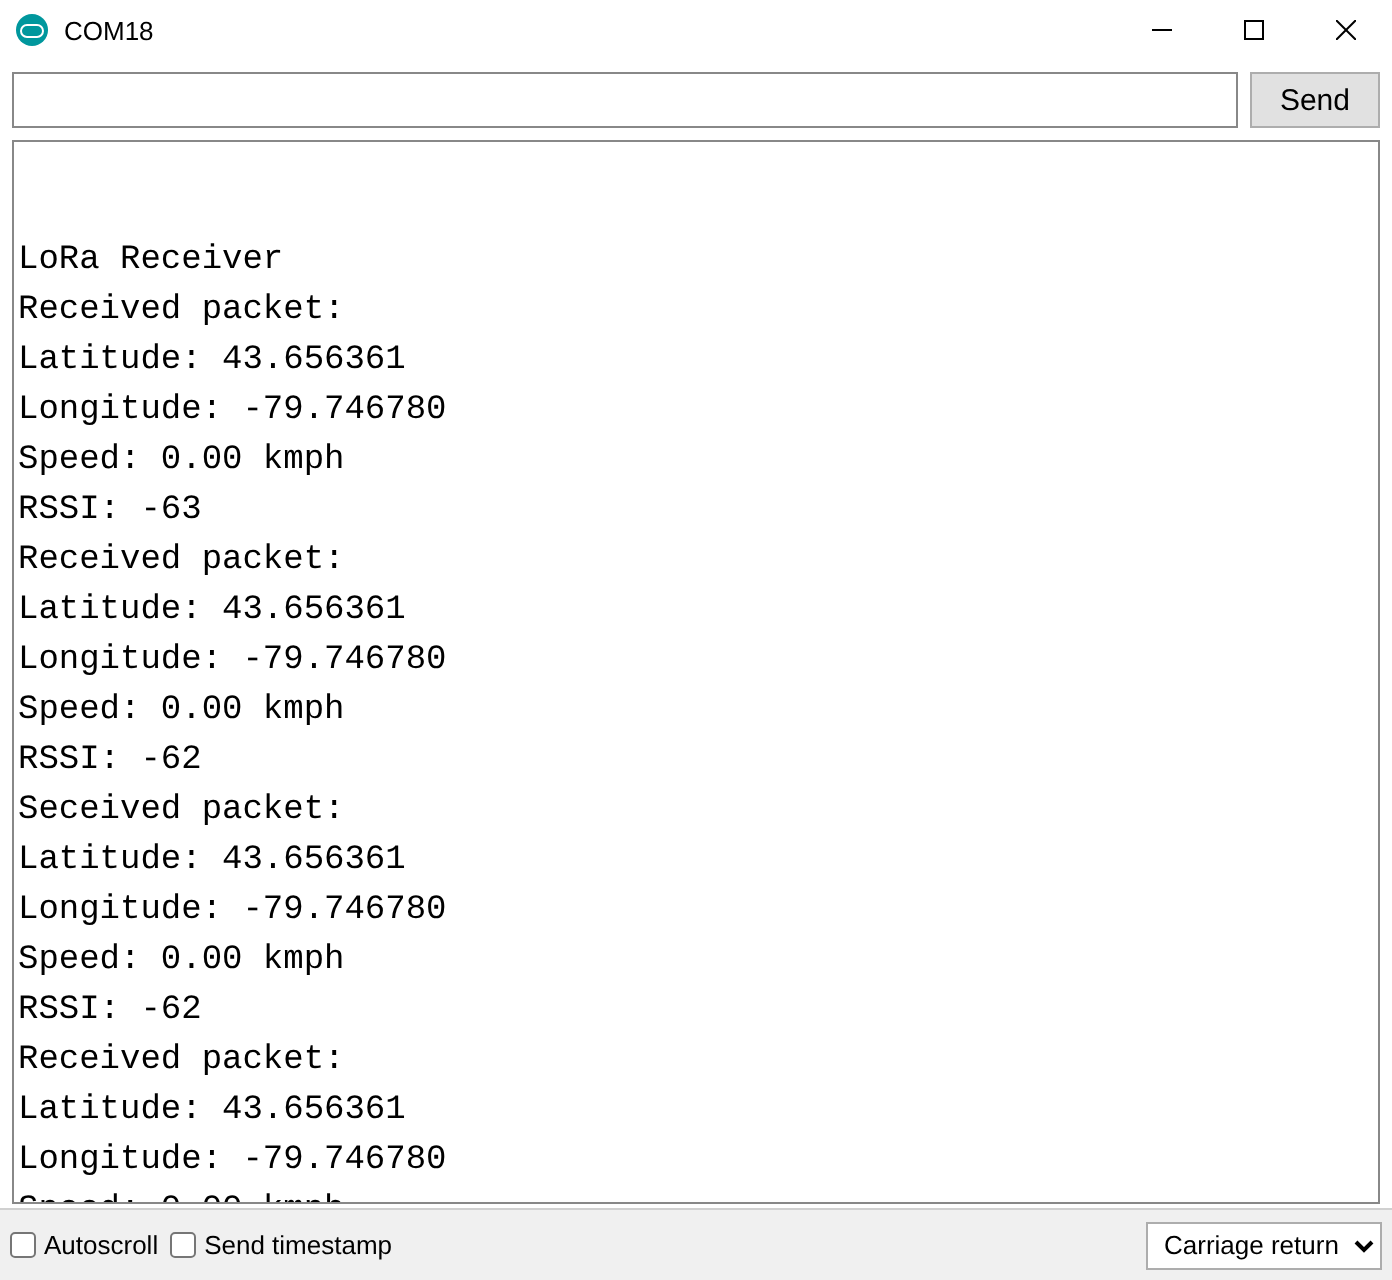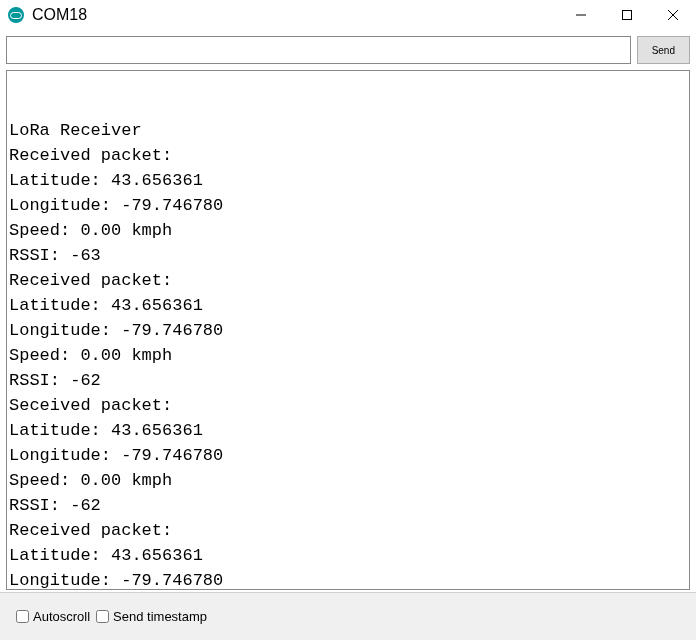--- a/index.html
+++ b/index.html
@@ -35,21 +35,21 @@
     }
     .app-icon::after {
       content: "";
       width: 10px;
       height: 5px;
       border: 1.5px solid #fff;
       border-radius: 4px;
     }
     .title-text {
       flex: 1;
-      font-size: 16px;
+      font-size: 13px;
       color: #000;
     }
     .win-controls {
       display: flex;
       height: 100%;
     }
     .win-btn {
       width: 46px;
       height: 30px;
       display: flex;
@@ -73,21 +73,21 @@
       font-family: "Segoe UI", sans-serif;
       font-size: 13px;
       outline: none;
     }
     .send-btn {
       height: 28px;
       padding: 0 14px;
       background: #e1e1e1;
       border: 1px solid #adadad;
       font-family: "Segoe UI", sans-serif;
-      font-size: 10px;
+      font-size: 15px;
       cursor: pointer;
     }
 
     .console-wrap {
       flex: 1;
       position: relative;
       margin: 0 6px 2px 6px;
       border: 1px solid #888;
       overflow: hidden;
     }
@@ -111,24 +111,24 @@
     .console::-webkit-scrollbar-thumb {
       background: #c1c1c1;
     }
     .console::-webkit-scrollbar-button {
       background: #f0f0f0;
       height: 17px;
       display: block;
     }
 
     .bottom-bar {
-      height: 48px;
-      display: flex;
-      align-items: center;
-      padding: 0 16px;
+      height: 36px;
+      display: flex;
+      align-items: center;
+      padding: 0 5px;
       gap: 6px;
       background: #f0f0f0;
       border-top: 1px solid #d0d0d0;
     }
     .chk {
       display: flex;
       align-items: center;
       gap: 4px;
       font-size: 13px;
     }
@@ -214,13 +214,16 @@
 <div class="bottom-bar">
   <label class="chk">
     <input type="checkbox" id="chk-auto" style="">
     <span>Autoscroll</span>
   </label>
   <label class="chk">
     <input type="checkbox" id="chk-ts" style="">
     <span>Send timestamp</span>
   </label>
   <div class="spacer"></div>
+  <select class="dropdown">
+    <option>Carriage return</option>
+  </select>
 </div>
 
 </body></html>

